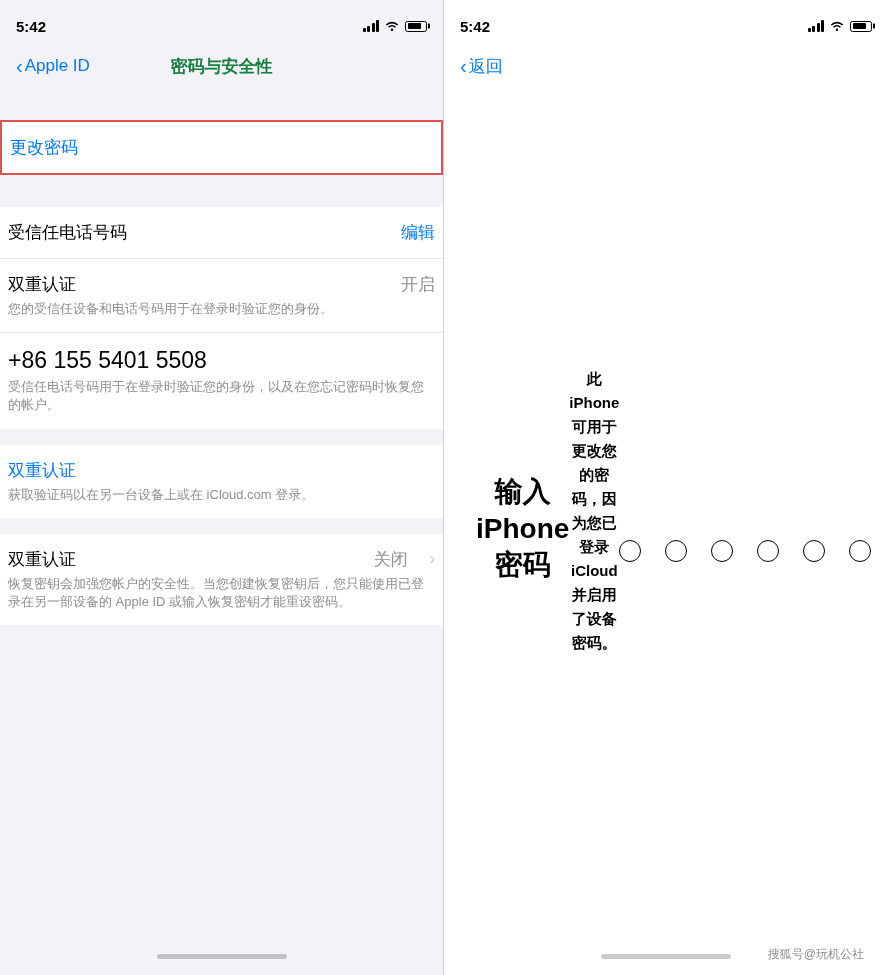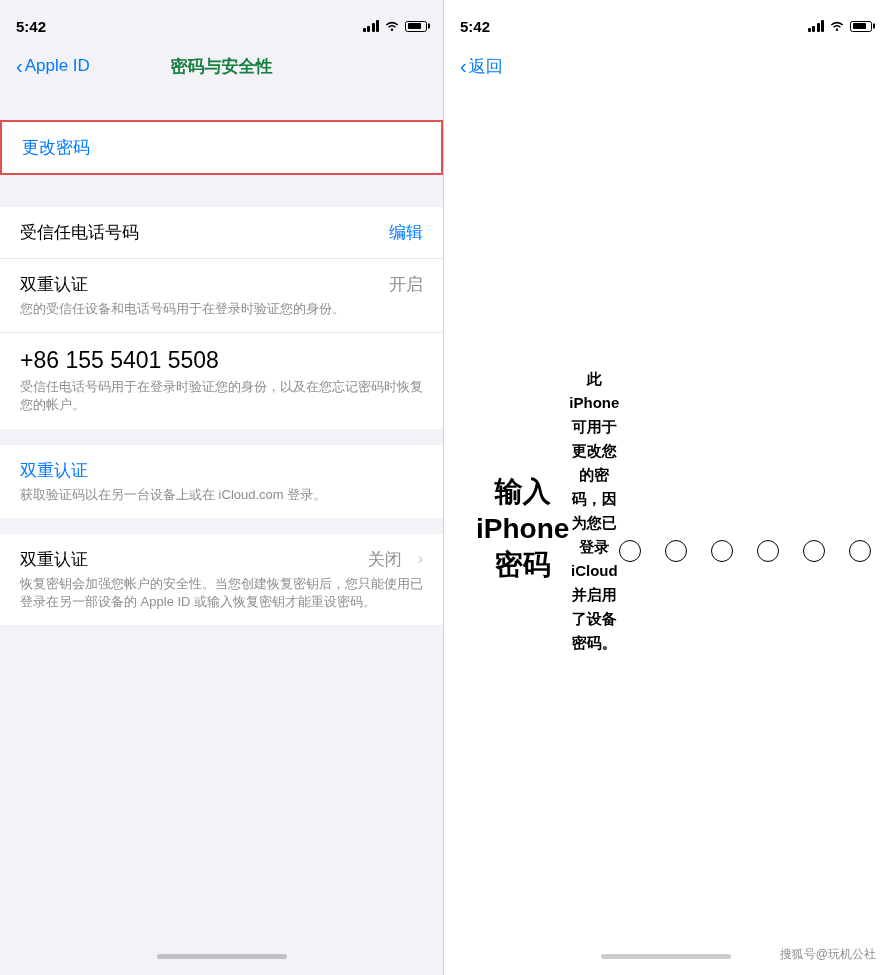--- a/index.html
+++ b/index.html
@@ -134,21 +134,21 @@
       margin-bottom: 0;
     }
 
     .section-card-highlighted {
       background: #fff;
       border: 2px solid #e05252;
       margin: 16px 0 16px 0;
     }
 
     .section-item {
-      padding: 14px 20px;
+      padding: 14px 8px;
       border-bottom: 0.5px solid #e5e5ea;
       background: #fff;
     }
 
     .section-item:last-child {
       border-bottom: none;
     }
 
     .section-item-row {
       display: flex;
@@ -249,21 +249,21 @@
       width: 22px;
       height: 22px;
       border-radius: 50%;
       border: 1.5px solid #000;
       background: transparent;
     }
 
     .watermark {
       position: absolute;
       bottom: 12px;
-      right: 12px;
+      right: 24px;
       font-size: 12px;
       color: #8e8e93;
     }
 
     
     .home-indicator {
       width: 130px;
       height: 5px;
       background: #000;
       border-radius: 3px;
@@ -300,21 +300,21 @@
 
     .recovery-key-row {
       display: flex;
       align-items: center;
       justify-content: space-between;
     }
 
     .recovery-key-right {
       display: flex;
       align-items: center;
-      gap: 12px;
+      gap: 18px;
     }
   </style>
 </head>
 <body>
 
 <div class="left-panel">
 
   <div class="status-bar">
     <span class="status-time">5:42</span>
     <div class="status-icons">

